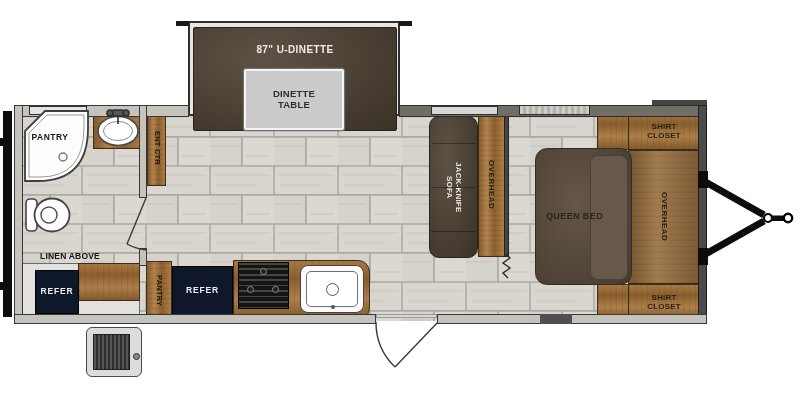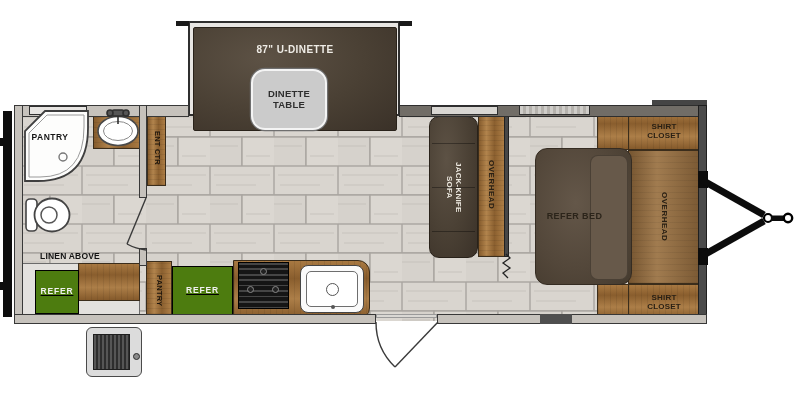--- a/index.html
+++ b/index.html
@@ -17,21 +17,21 @@
         linear-gradient(90deg,rgba(70,40,8,.28),rgba(255,214,150,.20) 30%,rgba(70,40,8,.22) 62%,rgba(255,205,130,.16)),
         #9e6f3a;
         border:1px solid #3b2d1b;}
   .woodh{background:
         repeating-linear-gradient(90deg,rgba(0,0,0,.07) 0 1px,transparent 1px 6px),
         linear-gradient(0deg,rgba(70,40,8,.26),rgba(255,214,150,.18) 35%,rgba(70,40,8,.2) 70%,rgba(255,205,130,.14)),
         #9a6b37;
         border:1px solid #3b2d1b;}
   .upholstery{background:radial-gradient(ellipse at 35% 30%,#5d5245 0%,#4a4034 55%,#3a3128 100%);
         border:1px solid #29221a;}
-  .blackbox{background:#4d7c0f;border:1px solid #000;text-decoration:underline;}
+  .blackbox{background:#0f172a;border:1px solid #000;}
   .wall{background:#c6c2bc;border:1px solid #383838;}
   .walldark{background:#716d67;border:1px solid #2e2e2e;}
   .window{border:1px solid #2f2f2f;background:#e2e0dc;}
   .flex{display:flex;align-items:center;justify-content:center;}
   svg{display:block;}
 </style>
 </head>
 <body>
 
 <div id="plan">
@@ -56,22 +56,22 @@
     </defs>
     <rect width="686" height="213" fill="url(#tiles)"></rect>
   </svg>
 
   <div class="abs" style="left:188px;top:21px;width:212px;height:95px;background:#e8e6e3;border:2.5px solid #2f2f2f;z-index:10;"></div>
   <div class="abs" style="left:176px;top:21px;width:13px;height:5px;background:#1a1a1a;z-index:11;"></div>
   <div class="abs" style="left:399px;top:21px;width:13px;height:5px;background:#1a1a1a;z-index:11;"></div>
   <div class="abs upholstery" style="left:193px;top:27px;width:204px;height:104px;border-radius:2px;z-index:12;">
     <div class="lbl" style="position:absolute;left:0;top:16px;width:100%;font-size:10px;color:#efece6;letter-spacing:.4px;">87" U-DINETTE</div>
   </div>
-  <div class="abs flex" style="left:251px;top:69px;width:76px;height:61px;background:#cbcbcb;border:2.5px solid #f4f4f4;
-              box-shadow:0 0 0 1.2px #6f6f6f;border-radius:14px;z-index:13;">
+  <div class="abs flex" style="left:244px;top:69px;width:100px;height:61px;background:#cbcbcb;border:2.5px solid #f4f4f4;
+              box-shadow:0 0 0 1.2px #6f6f6f;border-radius:2px;z-index:13;">
     <span class="lbl" style="font-size:9.5px;color:#2e2e2e;">DINETTE
 TABLE</span>
   </div>
 
   <div class="abs wood" style="left:93px;top:109px;width:50px;height:40px;z-index:14;"></div>
   <div class="abs wood flex" style="left:147px;top:110px;width:19px;height:76px;z-index:14;">
     <span class="lbl vtext" style="font-size:7.5px;color:#1d150c;">ENT CTR</span>
   </div>
 
   <div class="abs" style="left:22px;top:263px;width:118px;height:57px;background:#e3e1de;border:1px solid #6b6b6b;z-index:12;"></div>
@@ -111,21 +111,21 @@
   <div class="abs wood flex" style="left:478px;top:112px;width:27px;height:145px;z-index:14;">
     <span class="lbl vtext" style="font-size:8px;color:#2a2014;letter-spacing:.5px;">OVERHEAD</span>
   </div>
   <div class="abs" style="left:504px;top:110px;width:5px;height:147px;background:#474747;border:1px solid #222;z-index:20;"></div>
 
   <div class="abs flex" style="left:535px;top:148px;width:97px;height:137px;border-radius:12px;z-index:14;
               background:radial-gradient(ellipse at 42% 40%,#645749 0%,#53473a 58%,#443a2e 100%);
               border:1px solid #352c22;">
     <div class="abs" style="left:54px;top:6px;width:38px;height:125px;border-radius:8px;background:#67594a;
                 border:1px solid rgba(0,0,0,.28);"></div>
-    <span class="lbl" style="position:relative;z-index:2;font-size:9px;color:#2b241a;letter-spacing:.4px;margin-right:18px;">REFER BED</span>
+    <span class="lbl" style="position:relative;z-index:2;font-size:9px;color:#2b241a;letter-spacing:.4px;margin-right:18px;">QUEEN BED</span>
   </div>
   <div class="abs woodh" style="left:597px;top:112px;width:32px;height:38px;z-index:13;"></div>
   <div class="abs woodh" style="left:597px;top:284px;width:32px;height:36px;z-index:13;"></div>
   <div class="abs woodh flex" style="left:628px;top:112px;width:72px;height:38px;z-index:13;">
     <span class="lbl" style="font-size:8px;color:#2a2014;">SHIRT
 CLOSET</span>
   </div>
   <div class="abs wood flex" style="left:628px;top:150px;width:72px;height:134px;z-index:13;background:
           repeating-linear-gradient(0deg,rgba(0,0,0,.06) 0 1px,transparent 1px 6px),
           linear-gradient(90deg,rgba(60,35,8,.3),rgba(255,210,150,.16) 40%,rgba(60,35,8,.24)),#8f6b42;">

